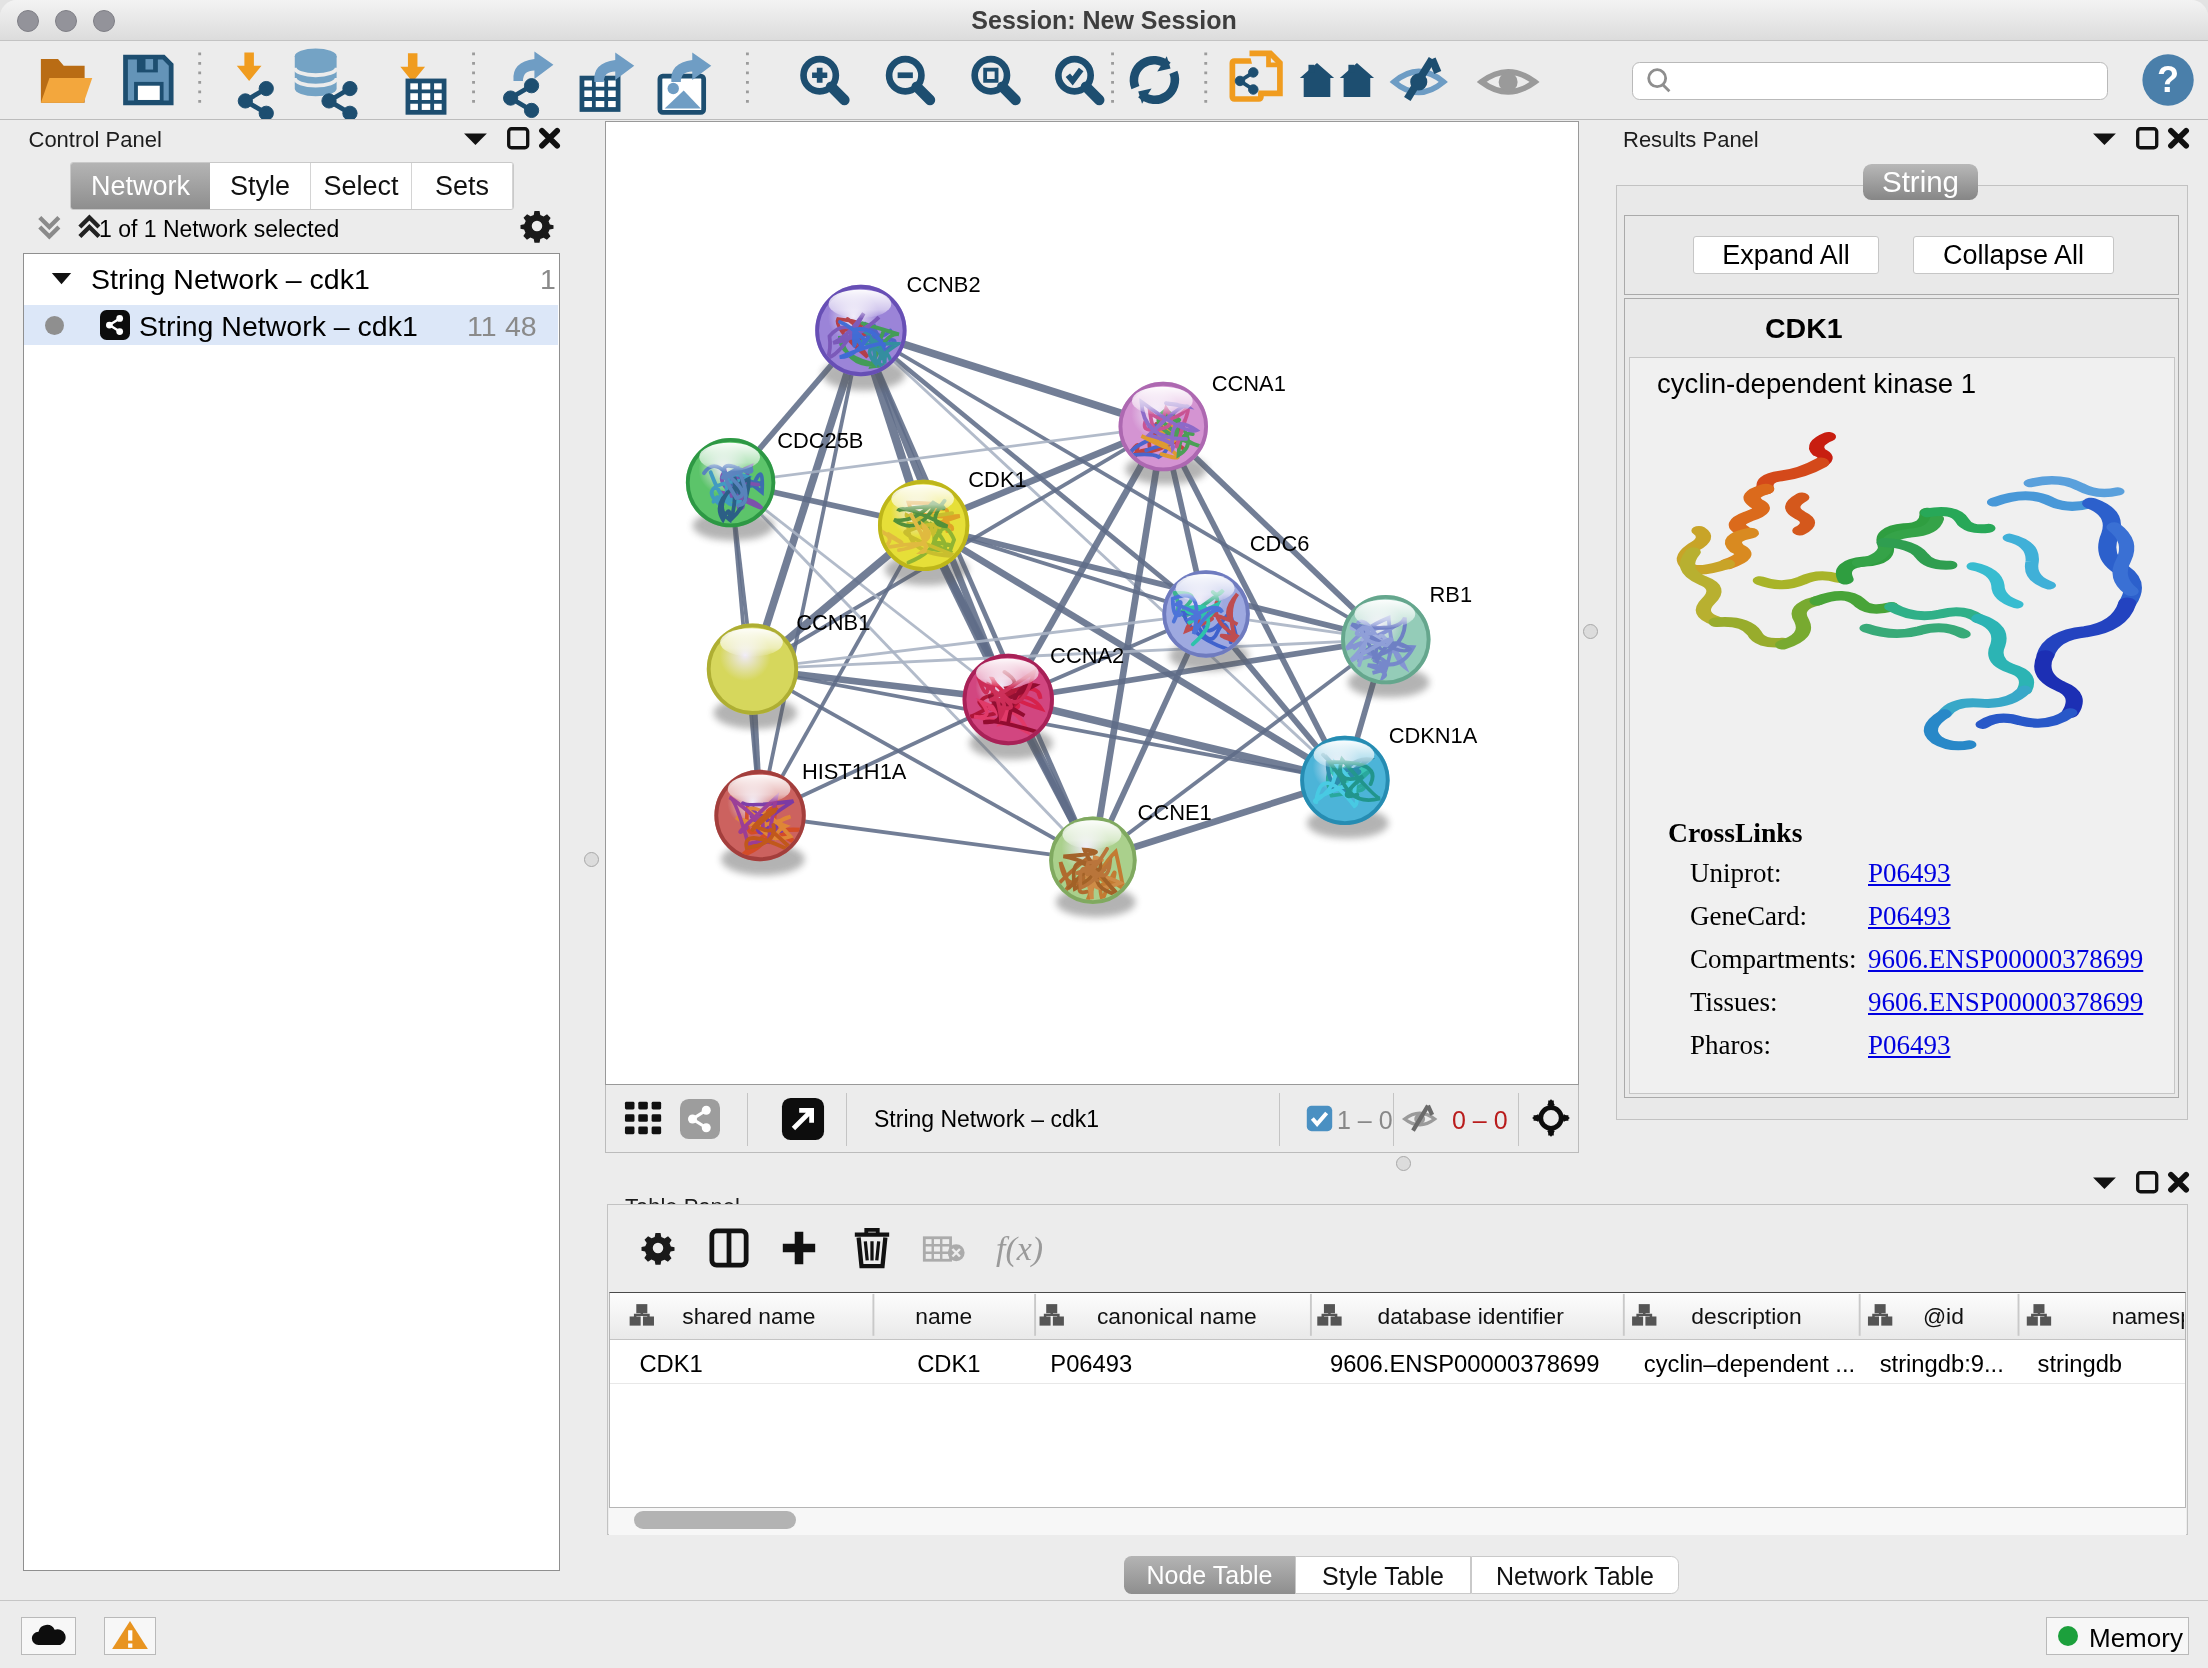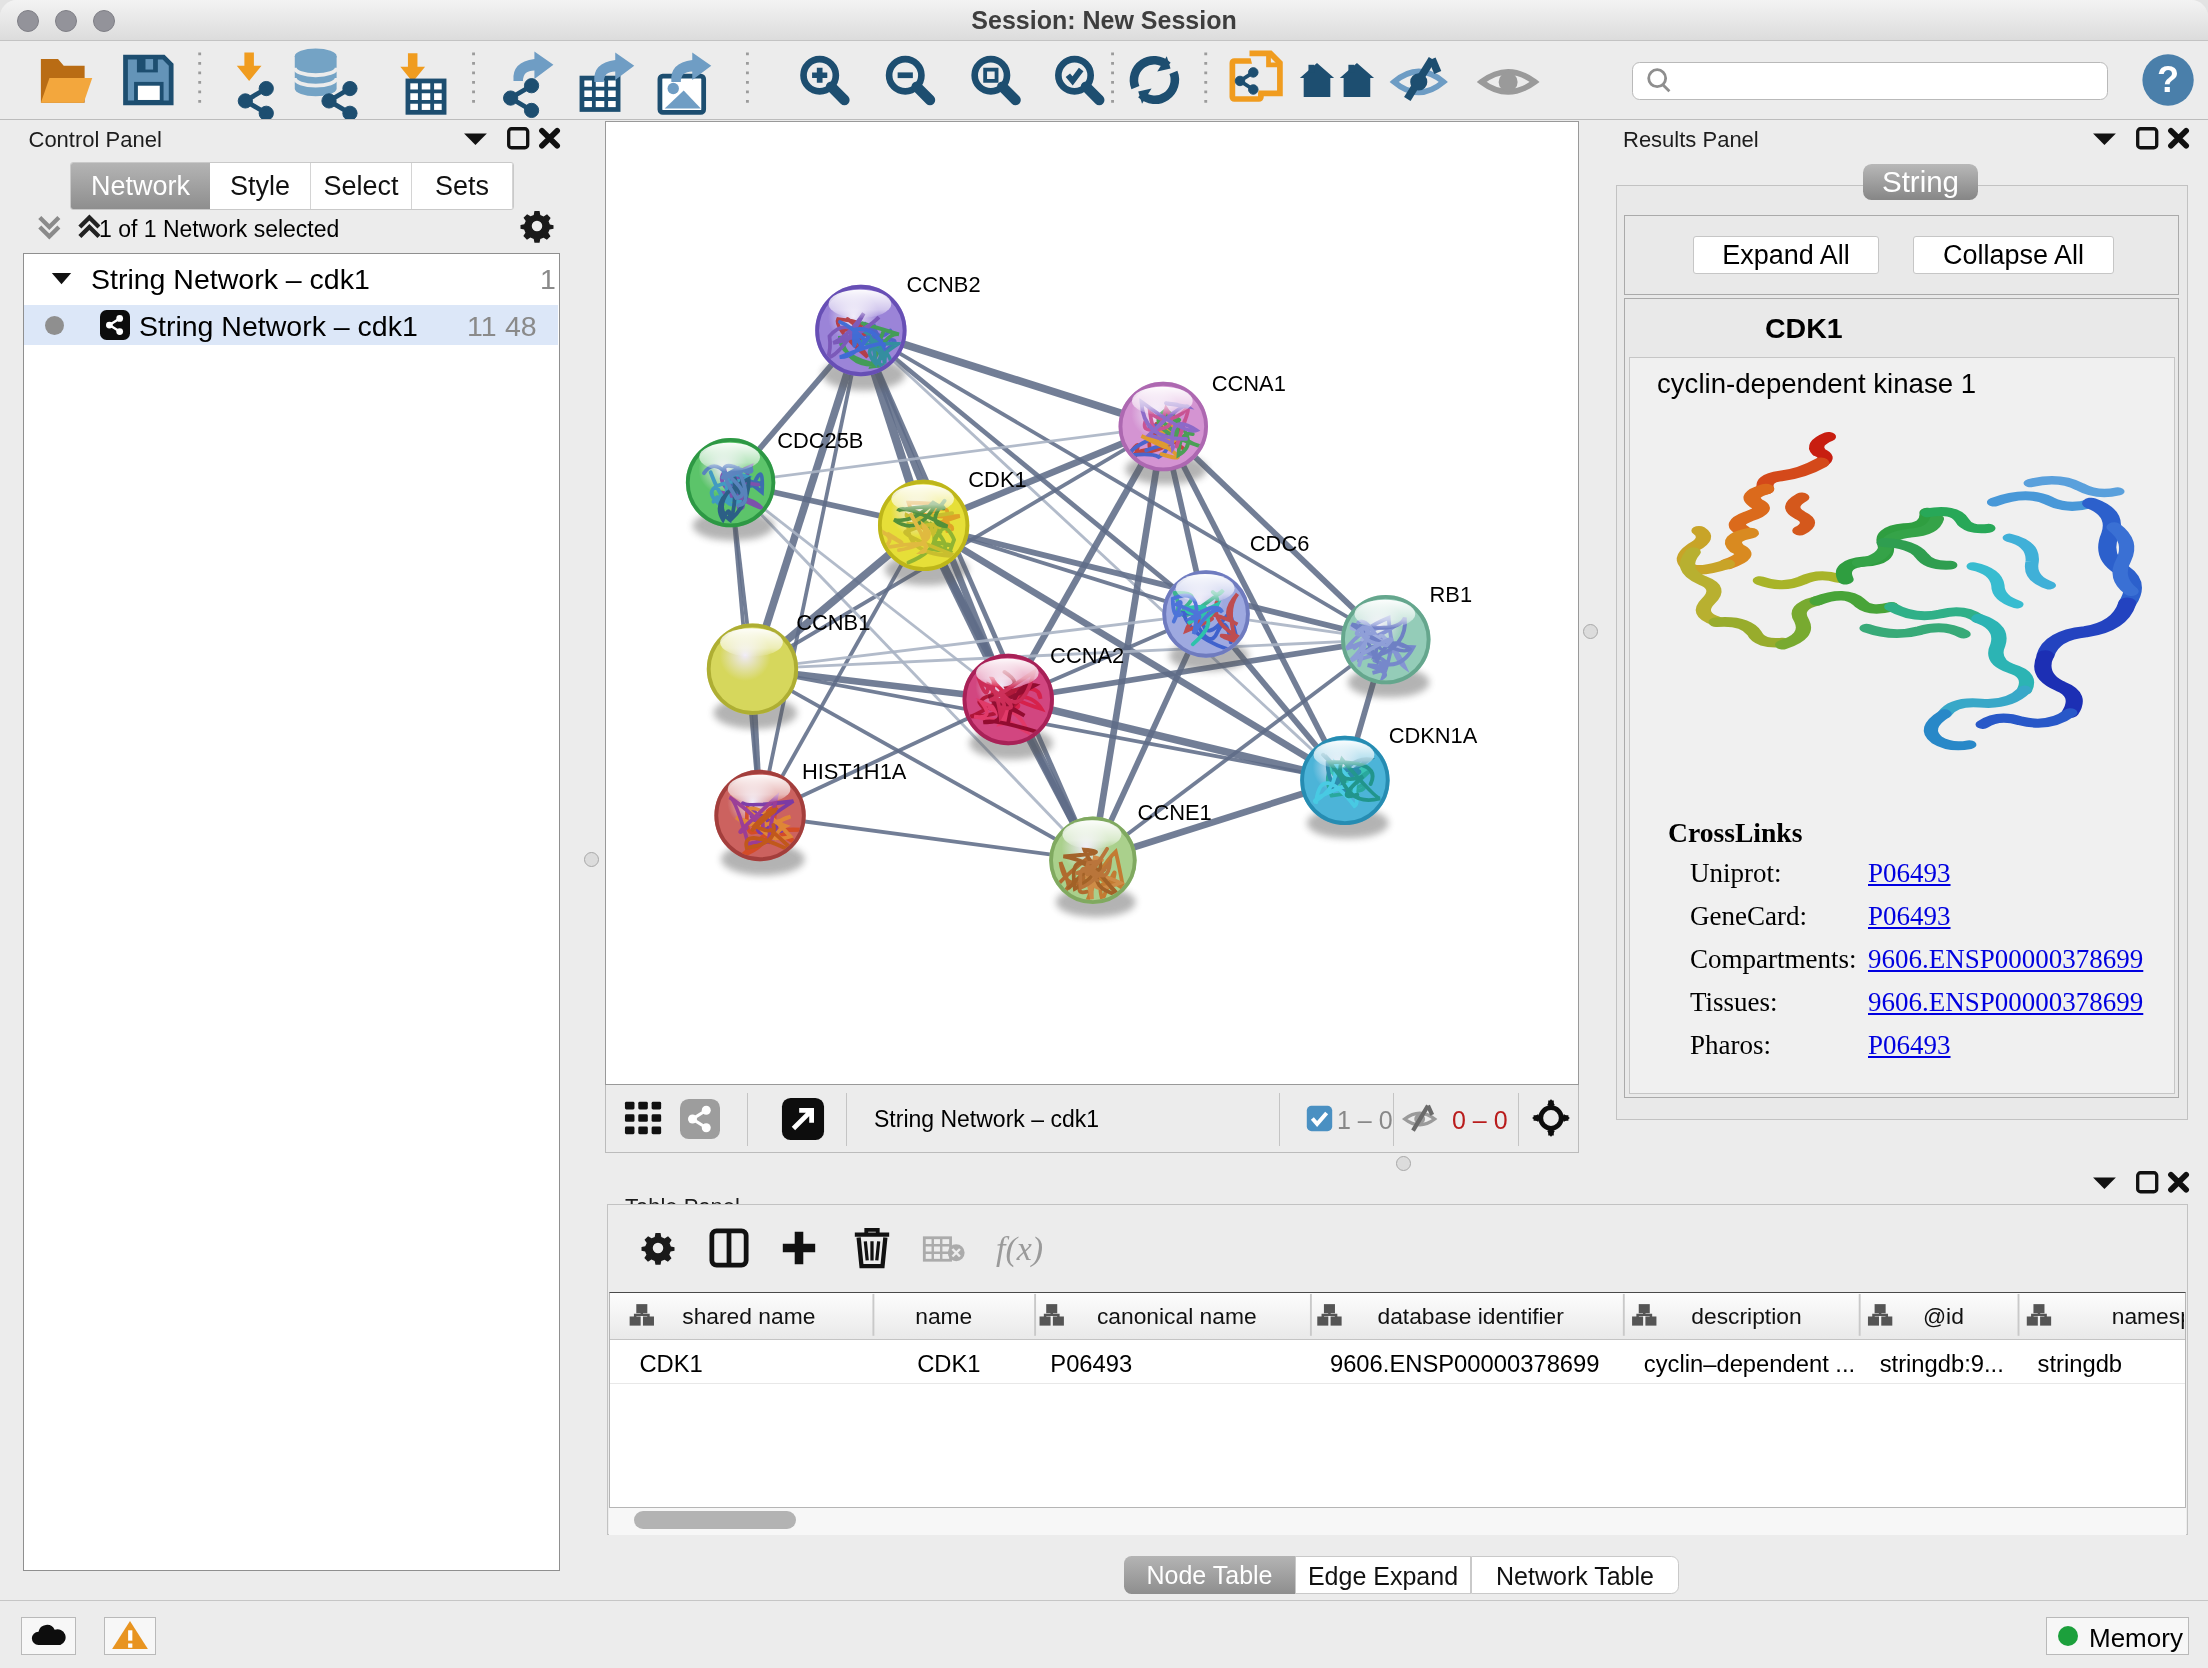--- a/index.html
+++ b/index.html
@@ -735,21 +735,21 @@
       <text x="1088" y="84">cyclin–dependent ...</text>
       <text x="1336" y="84">stringdb:9...</text>
       <text x="1502" y="84">stringdb</text>
     </g>
   </svg>
   <div id="hscroll">
       <div id="hthumb"></div>
     </div>
 
   <div class="btab" style="left:1124px;width:171px;background:linear-gradient(#b4b4b4,#8e8e8e);color:#fff;border:none;border-radius:7.6px 0 0 7.6px;">Node Table</div>
-  <div class="btab" style="left:1295px;width:176px;">Edge Expand</div>
+  <div class="btab" style="left:1295px;width:176px;">Style Table</div>
   <div class="btab" style="left:1471px;width:208px;border-radius:0 7.6px 7.6px 0;">Network Table</div>
 
   <div id="statusbar">
     <div class="sbox" style="left:21px;width:55px;">
       <svg width="38" height="27" viewBox="0 0 40 28" style="position:absolute;left:6.7px;top:3.8px;">
         <path d="M10 24 A7 7 0 0 1 10 10 A9 9 0 0 1 27 8 A6.5 6.5 0 0 1 33 24 Z" fill="#0d0d0d"></path>
       </svg>
     </div>
     <div class="sbox" style="left:104px;width:52px;">
       <svg width="40" height="32" viewBox="0 0 42 34" style="position:absolute;left:4.8px;top:1px;">

